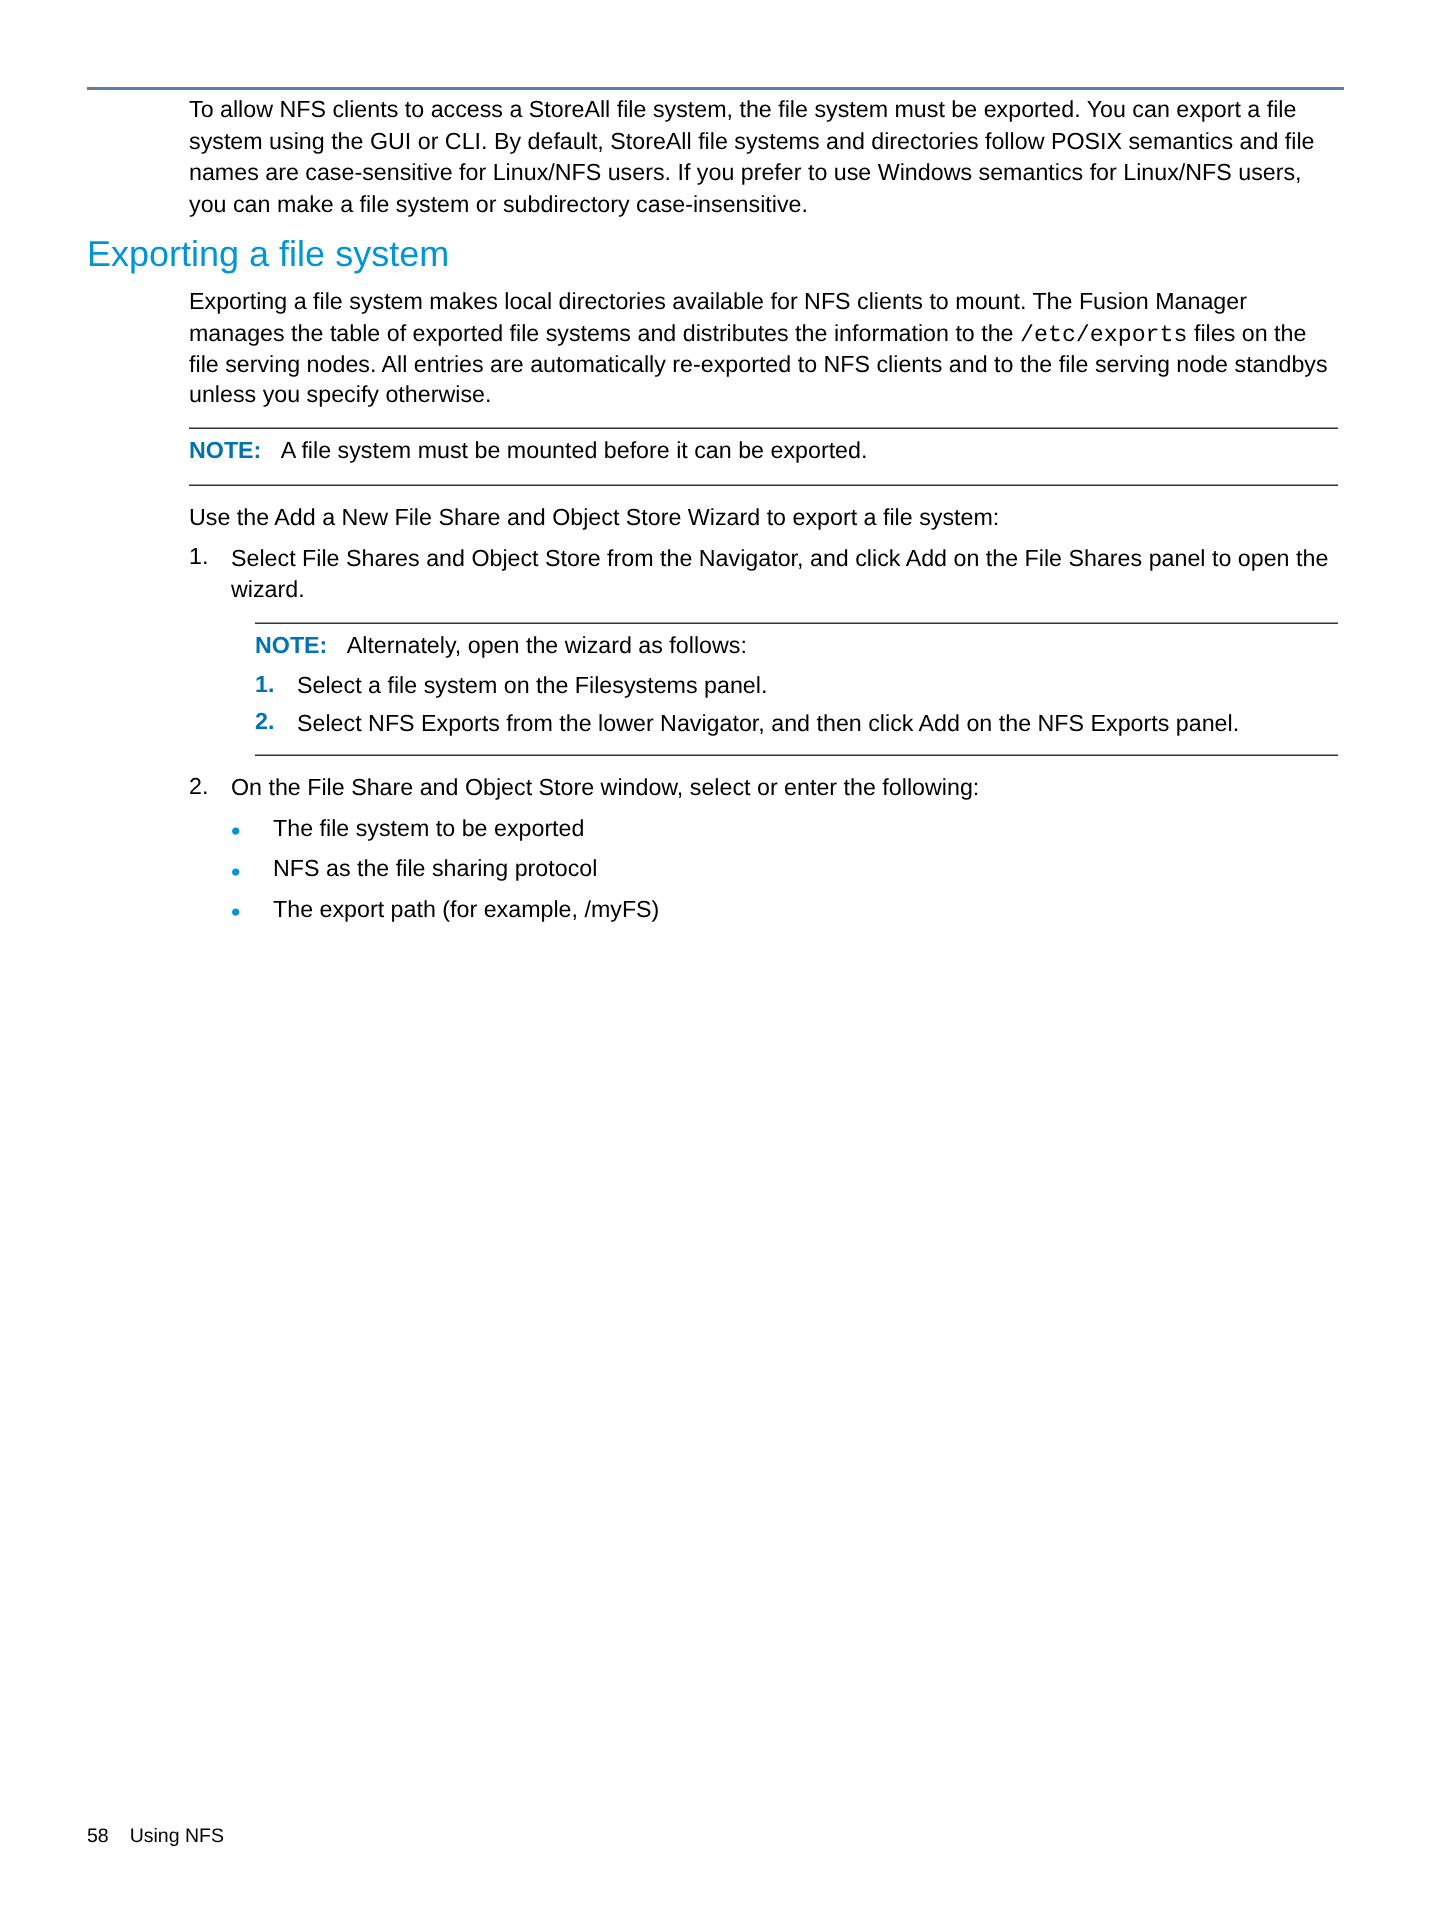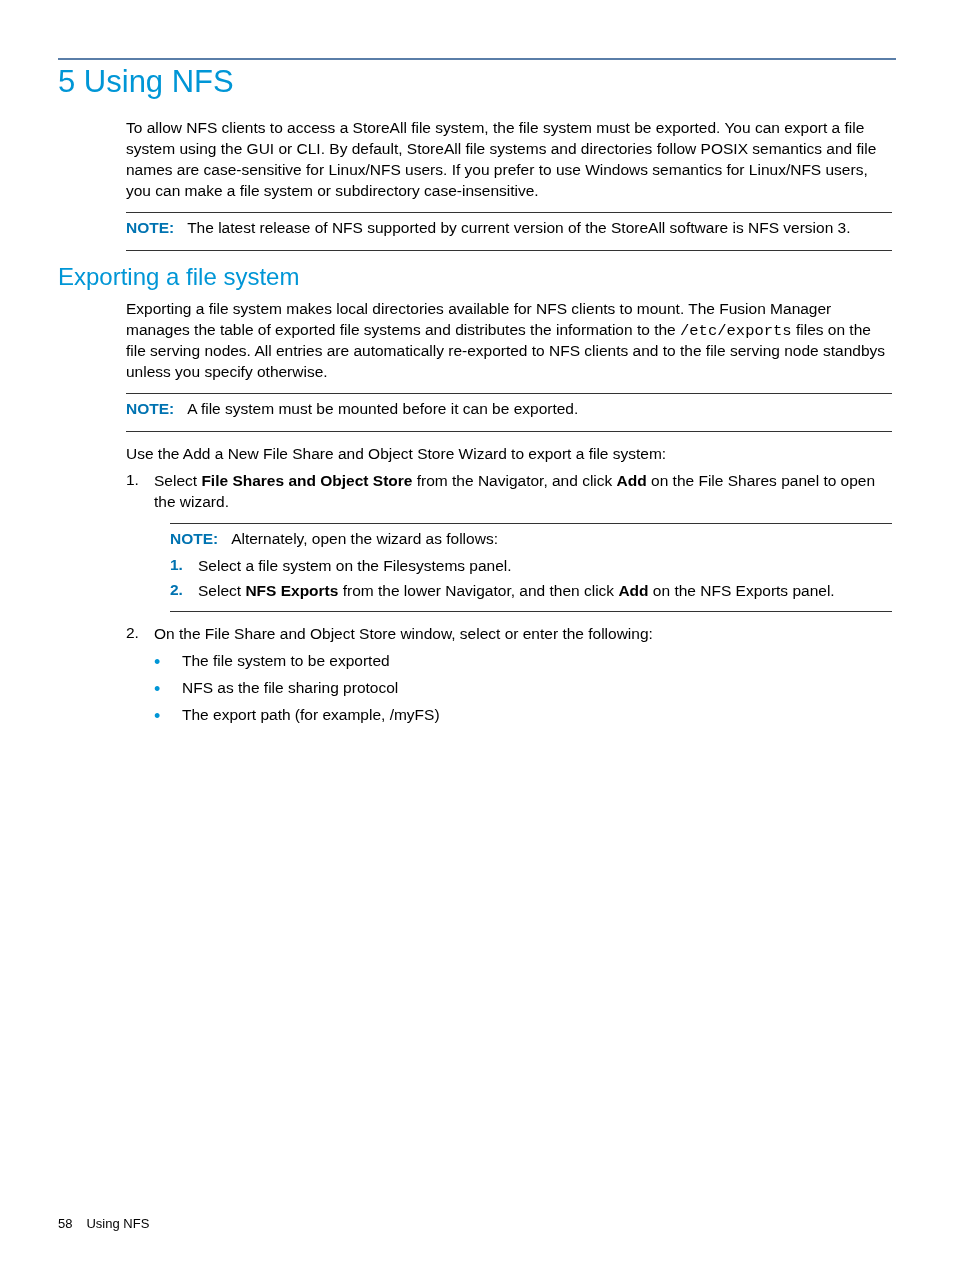--- a/index.html
+++ b/index.html
@@ -118,37 +118,31 @@
     .footer {
       position: absolute;
       bottom: 40px;
       left: 58px;
       font-size: 13px;
       color: #000000;
     }
     .footer-num {
       margin-right: 14px;
     }
-    b { font-weight: bold; }
+    b { font-weight: normal; }
   </style>
 </head>
 <body>
 
 <div class="page">
   <div class="top-rule"></div>
-  <h1 class="chapter-title">5 Using NFS</h1>
 
   <div class="indent-block">
     <p class="body-text">To allow NFS clients to access a StoreAll file system, the file system must be exported. You can export a file system using the GUI or CLI. By default, StoreAll file systems and directories follow POSIX semantics and file names are case-sensitive for Linux/NFS users. If you prefer to use Windows semantics for Linux/NFS users, you can make a file system or subdirectory case-insensitive.</p>
 
-    <div class="note-rule-top note-rule-bottom">
-      <p class="body-text">
-        <span class="note-label">NOTE:</span>&nbsp;&nbsp;&nbsp;<span>The latest release of NFS supported by current version of the StoreAll software is NFS version 3.</span>
-      </p>
-    </div>
   </div>
 
   <h2 class="section-title" style="margin-left:0">Exporting a file system</h2>
 
   <div class="indent-block">
     <p class="body-text">
       <span>Exporting a file system makes local directories available for NFS clients to mount. The Fusion Manager manages the table of exported file systems and distributes the information to the </span><span class="code">/etc/exports</span><span> files on the file serving nodes. All entries are automatically re-exported to NFS clients and to the file serving node standbys unless you specify otherwise.</span>
     </p>
 
     <div class="note-rule-top note-rule-bottom">

